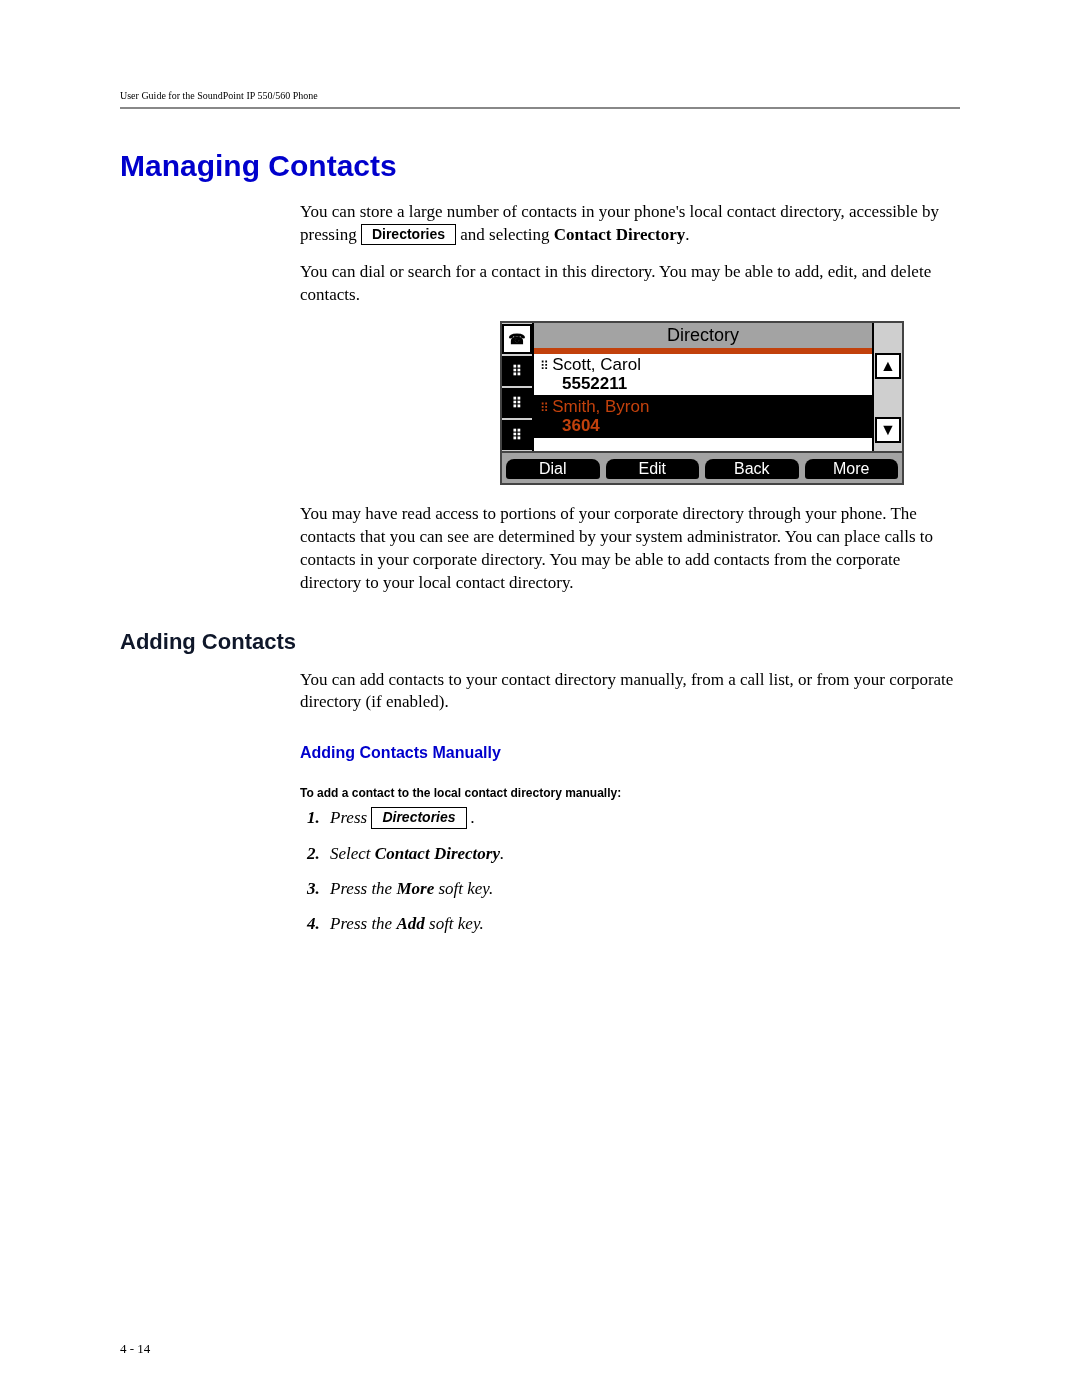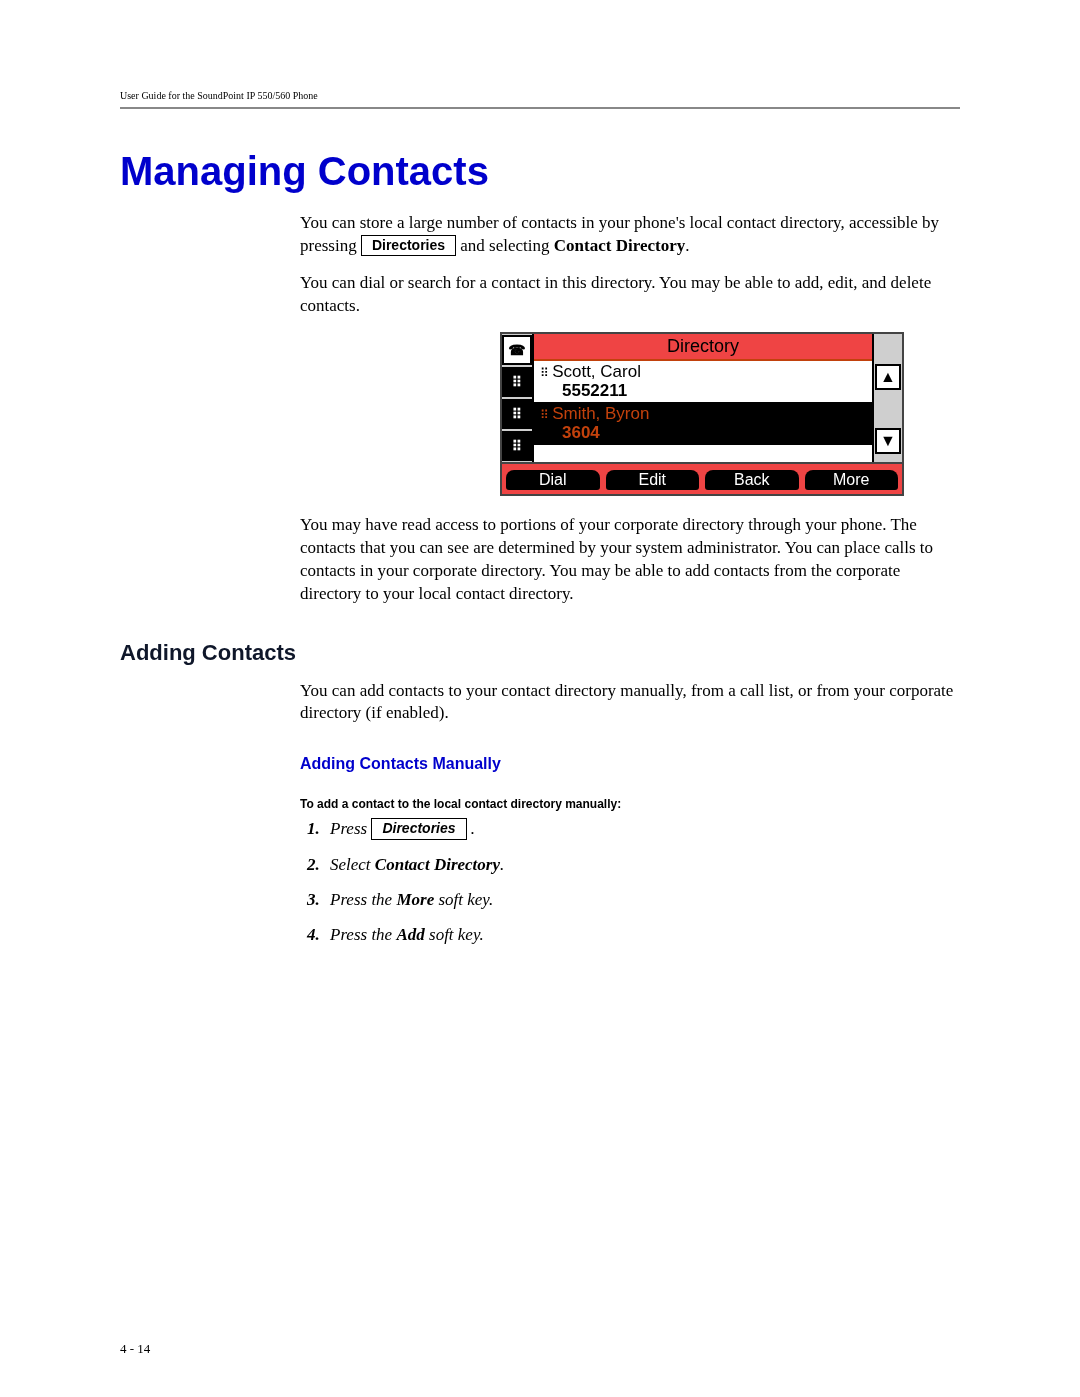--- a/index.html
+++ b/index.html
@@ -19,21 +19,21 @@
   .header-line {
     font-size: 10px;
     border-bottom: 2px solid #888;
     padding-bottom: 6px;
     margin-bottom: 40px;
   }
   h1.section-title {
     color: #0000cc;
     font-family: "Arial Narrow", Arial, sans-serif;
     font-weight: bold;
-    font-size: 40px;
+    font-size: 30px;
     margin: 0 0 18px 0;
     font-stretch: condensed;
   }
   h2.subsection-title {
     color: #0f172a;
     font-family: "Arial Narrow", Arial, sans-serif;
     font-weight: bold;
     font-size: 22px;
     margin: 34px 0 14px 0;
     font-stretch: condensed;
@@ -127,23 +127,23 @@
     background: #fff;
     border-left: 2px solid #000;
     border-right: 2px solid #000;
     display:flex;
     flex-direction:column;
   }
   .screen-title {
     text-align:center;
     font-family: Arial, sans-serif;
     font-size: 18px;
-    border-bottom: 2px solid #c2410c;
+    border-bottom: 6px solid #c2410c;
     padding: 2px 16px;
-    background:#ef4444;
+    background:#a3a3a3;
   }
   .contact-row {
     border-bottom: 1px solid #000;
     padding: 1px 16px 1px 6px;
     font-family: Arial, sans-serif;
     font-size: 17px;
     line-height:1.15;
   }
   .contact-row.selected {
     background: #000;
@@ -172,21 +172,21 @@
     display:flex;
     align-items:center;
     justify-content:center;
     font-weight:bold;
     font-size:16px;
   }
   .softkeys {
     display:flex;
     gap:6px;
     padding: 6px 4px 4px 4px;
-    background:#ef4444;
+    background:#a3a3a3;
     border-top:2px solid #444;
   }
   .softkey {
     flex:1;
     background:#000;
     color:#fff;
     text-align:center;
     font-family: Arial, sans-serif;
     font-size:16px;
     border-radius: 8px 8px 3px 3px;

